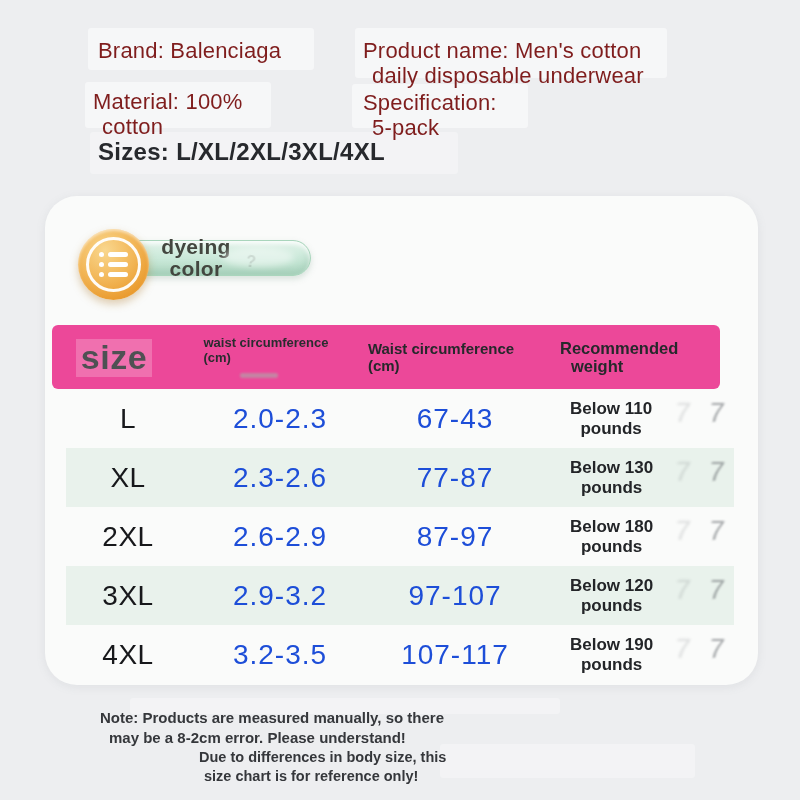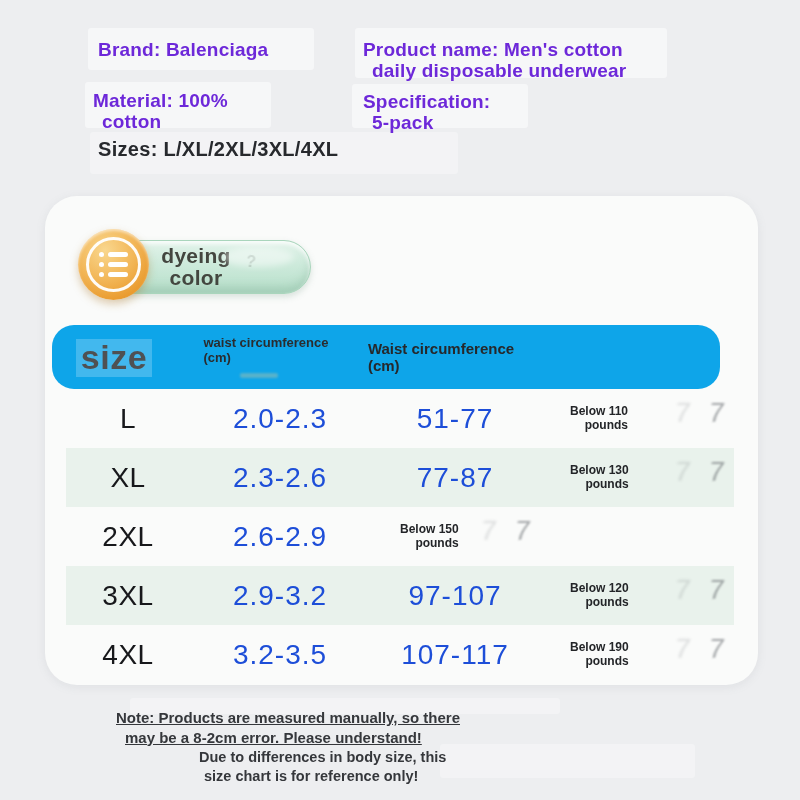--- a/index.html
+++ b/index.html
@@ -10,34 +10,34 @@
     position:relative;
     overflow:hidden;
     color:#2b2d30;
   }
 
   
   .patch { position:absolute; background:rgba(255,255,255,0.5); border-radius:3px; }
   .patch.faint { background:rgba(255,255,255,0.32); }
 
   
-  .info { position:absolute; font-weight:bold; font-size:19px; line-height:1.12; color:#6d28d9; letter-spacing:0.2px; }
+  .info { position:absolute; font-weight:normal; font-size:22px; line-height:1.12; color:#7f1d1d; letter-spacing:0.2px; }
   .info .l2 { margin-left:9px; }
-  .sizes-line { position:absolute; left:98px; top:138px; font-weight:bold; font-size:20px; letter-spacing:0.3px; color:#27292d; }
+  .sizes-line { position:absolute; left:98px; top:138px; font-weight:bold; font-size:24px; letter-spacing:0.3px; color:#27292d; }
 
   
   .card {
     position:absolute; left:45px; top:196px; width:713px; height:489px;
     background:#fafbfa; border-radius:32px;
     box-shadow:0 2px 10px rgba(120,130,142,0.12);
   }
 
   
   .pill {
-    position:absolute; left:50px; top:44px; width:216px; height:54px;
+    position:absolute; left:50px; top:44px; width:216px; height:36px;
     border-radius:27px;
     background:linear-gradient(180deg,#e2f3ea 0%,#cdeadb 45%,#b7dfca 100%);
     border:1px solid #a9d5bc;
     box-shadow:inset 0 3px 4px rgba(255,255,255,0.85), inset 0 -6px 9px rgba(125,175,148,0.35), 0 3px 6px rgba(140,170,152,0.30);
     text-decoration:underline;
   }
   .pill::after {
     content:""; position:absolute; right:16px; top:6px; width:72px; height:20px;
     border-radius:50%; background:rgba(255,255,255,0.45); filter:blur(3px);
   }
@@ -65,46 +65,46 @@
   .list-row .bar { width:20px; height:5px; border-radius:2.5px; background:#fff; }
 
   
   .thead, .trow {
     position:relative;
     display:grid; grid-template-columns:124px 180px 170px 194px;
     width:668px; margin-left:21px;
   }
   .thead {
     position:absolute; top:129px; height:64px;
-    background:#0ea5e9; border-radius:22px;margin-left:7px;
+    background:#ec4899; border-radius:6px;margin-left:7px;
   }
   .tbody { position:absolute; top:193px; left:0; }
   .trow { height:59px; }
   .trow.alt { background:#e9f2ec; }
   .cell { display:flex; flex-direction:column; align-items:center; justify-content:center; position:relative; }
   .hc-size { font-size:34px; font-weight:bold; color:#1e2023; letter-spacing:0.5px; }
   .hc-size-patch { position:absolute; left:24px; top:14px; width:76px; height:38px; background:rgba(255,255,255,0.22); }
   .hc-small { font-size:13px; font-weight:bold; line-height:1.15; color:#2a2c2f; align-items:center; }
   .hc-small .hlines { text-align:left; }
   .hc-mid { font-size:15px; font-weight:bold; line-height:1.15; color:#26282b; }
   .hc-mid .hlines { text-align:left; }
   .hc-rec { font-size:16.5px; font-weight:bold; line-height:1.12; color:#26282b; align-items:flex-start; padding-left:34px; }
   .hc-rec .hl2 { margin-left:11px; }
   .smudge { width:38px; height:5px; margin-top:7px; margin-right:14px; align-self:center; background:#9fbfae; opacity:0.5; filter:blur(1.2px); border-radius:2px; }
   .c-size { font-size:28px; color:#17181b; letter-spacing:0.5px; }
   .c-num  { font-size:28px; color:#1d4ed8; letter-spacing:1px; }
   .c-weight { align-items:flex-start; padding-left:30px; }
-  .weight-text { font-size:12px; font-weight:bold; line-height:1.12; color:#232528; text-align:right; }
+  .weight-text { font-size:17px; font-weight:bold; line-height:1.12; color:#232528; text-align:center; }
   .ghost { position:absolute; top:9px; font-size:27px; color:#595e63; font-weight:normal; }
   .ghost.g1 { right:44px; opacity:0.20; filter:blur(1.5px); transform:skewX(-8deg); }
   .ghost.g2 { right:10px; opacity:0.55; filter:blur(0.8px); transform:skewX(-8deg); }
 
   
   .note { position:absolute; font-weight:bold; color:#35373b; line-height:1.3; }
-  .note1 { left:116px; top:708px; font-size:15px;text-decoration:underline; }
+  .note1 { left:100px; top:708px; font-size:15px; }
   .note1 .l2 { margin-left:9px; }
   .note2 { left:199px; top:748px; font-size:14.5px; }
   .note2 .l2 { margin-left:5px; }
 </style>
 </head>
 <body>
 
 <div>
 
   <div class="patch" style="left:88px; top:28px; width:226px; height:42px;"></div>
@@ -168,28 +168,32 @@
           <div>(cm)</div>
         </div>
         <div class="smudge"></div>
       </div>
       <div class="cell hc-mid">
         <div class="hlines">
           <div>Waist circumference</div>
           <div>(cm)</div>
         </div>
       </div>
+      <div class="cell hc-rec">
+        <div>Recommended</div>
+        <div class="hl2">weight</div>
+      </div>
     </div>
 
     <div class="tbody">
 
       <div class="trow">
         <div class="cell c-size">L</div>
         <div class="cell c-num">2.0-2.3</div>
-        <div class="cell c-num">51-77</div>
+        <div class="cell c-num">67-43</div>
         <div class="cell c-weight">
           <div class="weight-text">
             <div>Below 110</div>
             <div>pounds</div>
           </div>
           <span class="ghost g1">7</span>
           <span class="ghost g2">7</span>
         </div>
       </div>
 
@@ -203,23 +207,24 @@
             <div>pounds</div>
           </div>
           <span class="ghost g1">7</span>
           <span class="ghost g2">7</span>
         </div>
       </div>
 
       <div class="trow">
         <div class="cell c-size">2XL</div>
         <div class="cell c-num">2.6-2.9</div>
-        <div class="cell c-weight">
-          <div class="weight-text">
-            <div>Below 150</div>
+        <div class="cell c-num">87-97</div>
+        <div class="cell c-weight">
+          <div class="weight-text">
+            <div>Below 180</div>
             <div>pounds</div>
           </div>
           <span class="ghost g1">7</span>
           <span class="ghost g2">7</span>
         </div>
       </div>
 
       <div class="trow alt">
         <div class="cell c-size">3XL</div>
         <div class="cell c-num">2.9-3.2</div>

